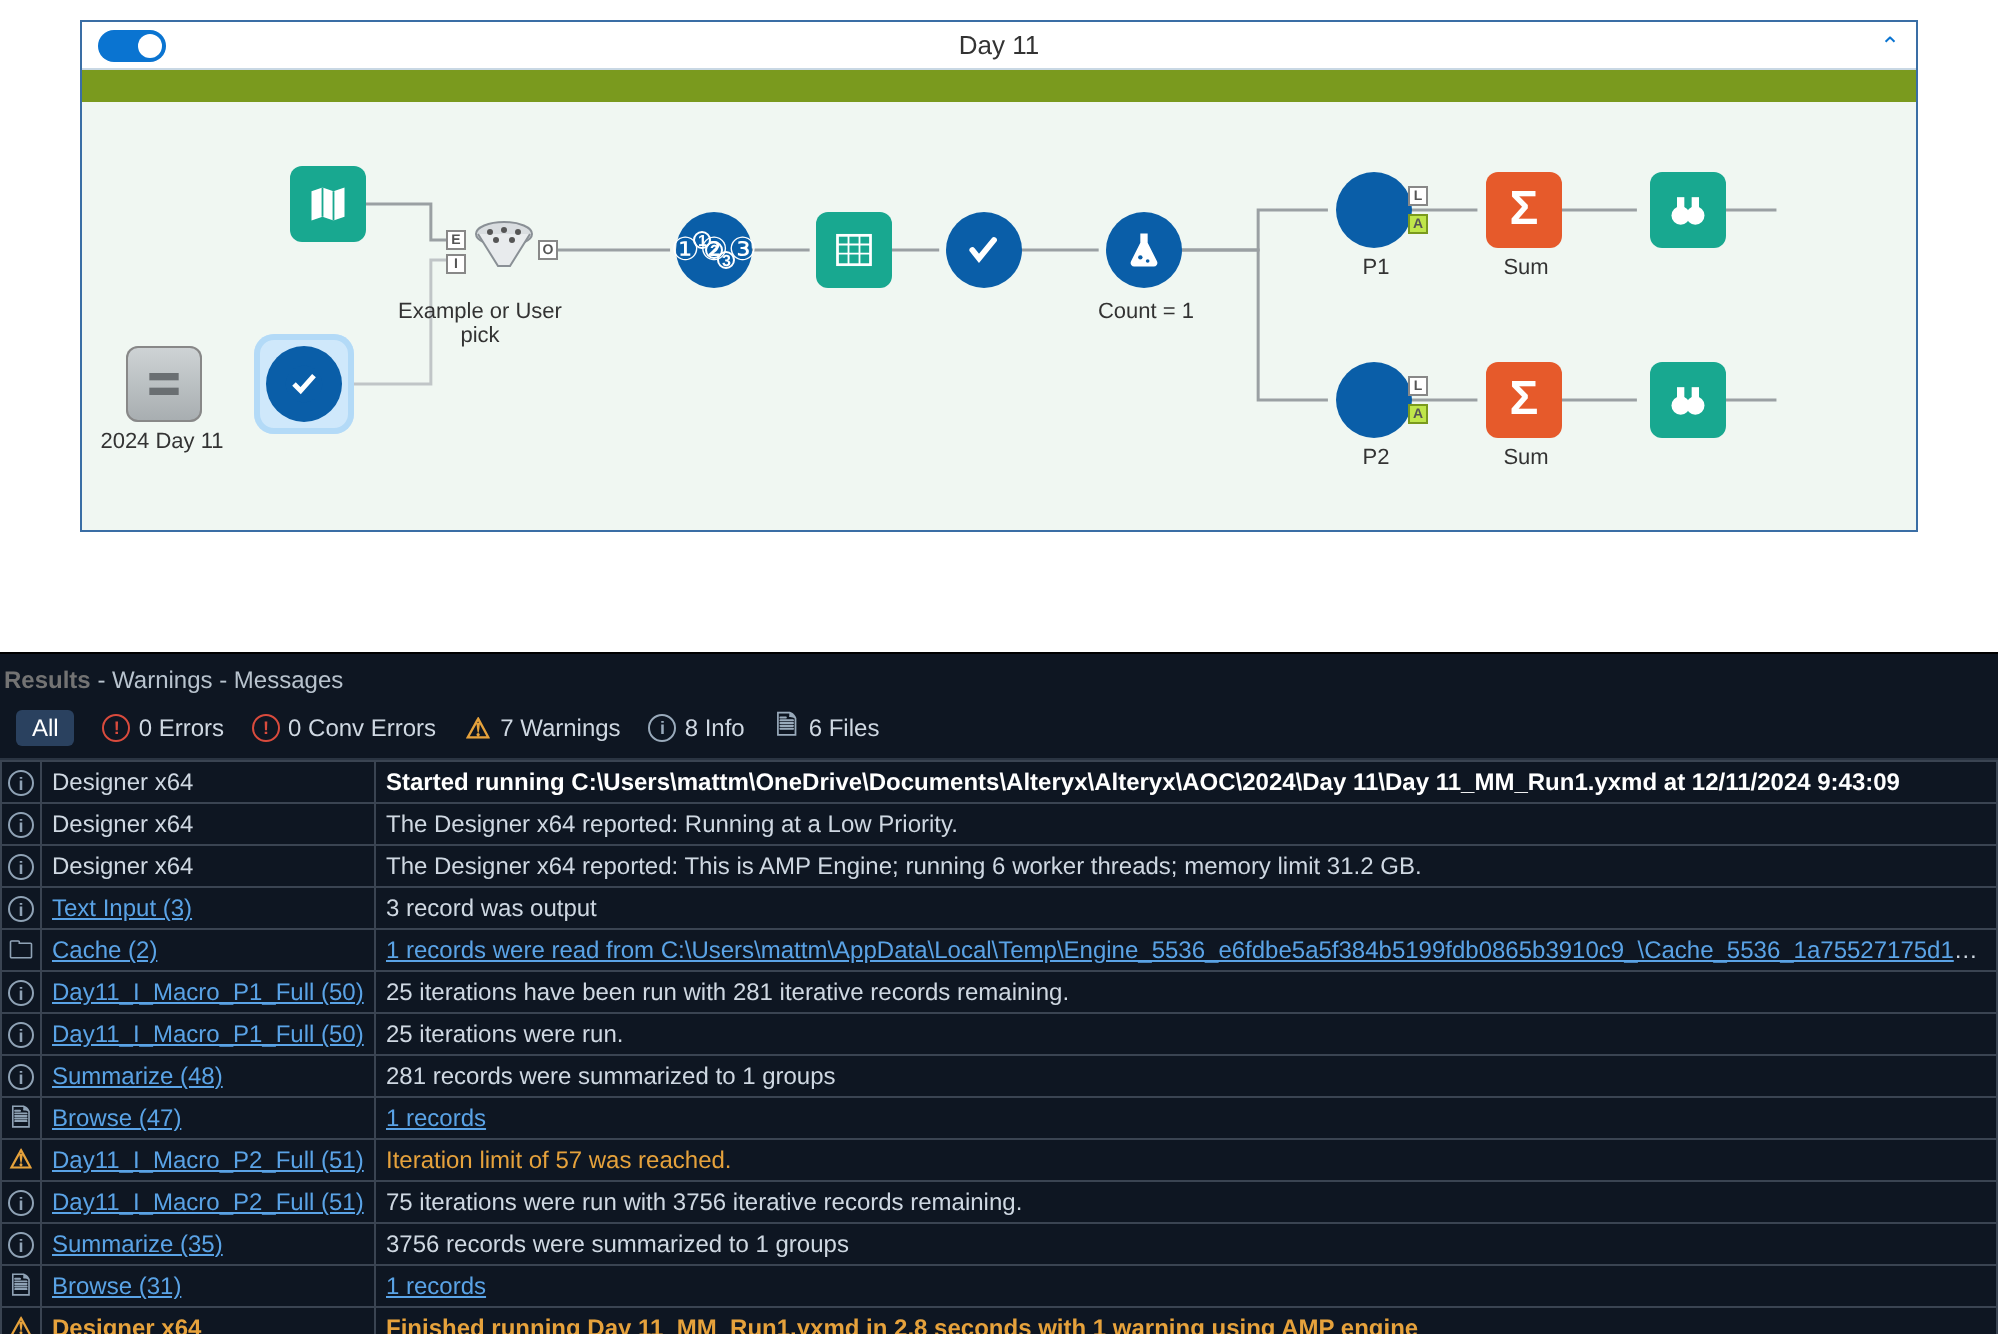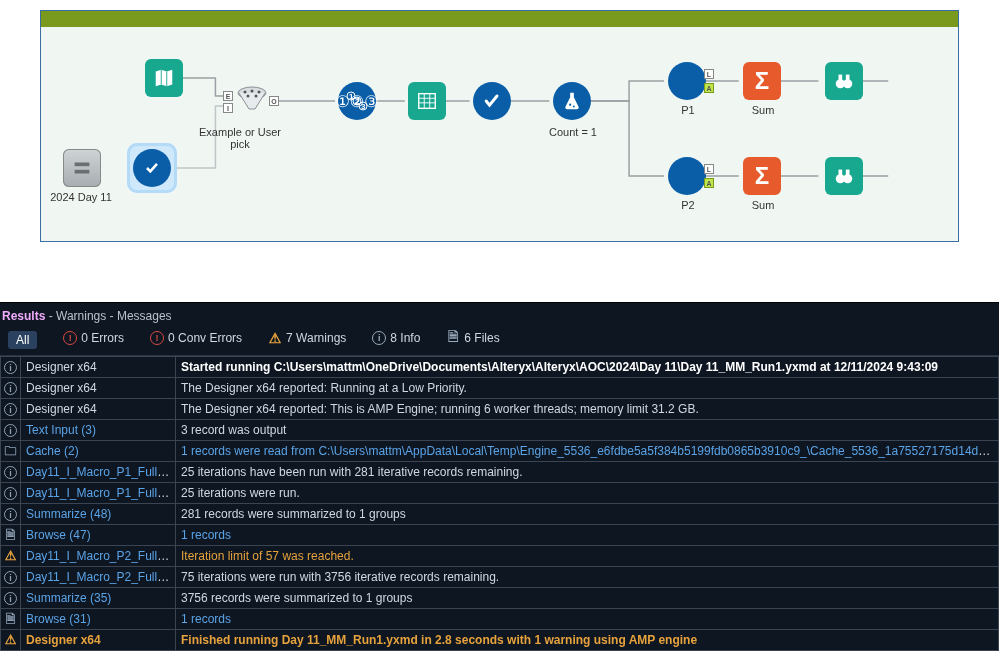--- a/index.html
+++ b/index.html
@@ -30,50 +30,55 @@
 
   .sel-glow { position:absolute; width:50px; height:50px; border-radius:10px; background:#cfe8fb; box-shadow:0 0 0 3px #b3daf7 inset; }
 
   svg.wires { position:absolute; top:0; left:0; width:100%; height:100%; pointer-events:none; }
   svg.wires path { stroke:#9aa0a3; stroke-width:1.5; fill:none; }
   svg.wires path.soft { stroke:#c0c5c7; }
 
   
   .results-panel { background:#0e1622; color:#cfd8e2; margin-top:40px; border-top:1px solid #000; }
   .results-tabs { padding:6px 8px 4px 2px; font-size:12px; color:#b8c3ce; }
-  .results-tabs b { color:#f0abfc; font-weight:600; }
-  .filters { display:flex; align-items:flex-start; gap:26px; padding:4px 8px 6px 8px; border-bottom:1px solid #2a3442; }
+  .results-tabs b { color:#737373; font-weight:600; }
+  .filters { display:flex; align-items:center; gap:14px; padding:4px 8px 6px 8px; border-bottom:1px solid #2a3442; }
   .pill { background:#2a415f; color:#fff; padding:2px 8px; border-radius:3px; font-size:12px; }
   .filter-item { display:flex; align-items:center; gap:4px; font-size:12px; color:#cfd8e2; }
   .ficon { width:14px; height:14px; display:inline-flex; align-items:center; justify-content:center; border:1.5px solid; border-radius:50%; font-size:9px; font-weight:bold; }
   .ficon.err { border-color:#d94b3d; color:#d94b3d; }
   .ficon.warn { border:none; color:#e6a23c; font-size:14px; }
   .ficon.info { border-color:#9ab; color:#9ab; }
   .ficon.file { border:none; color:#9ab; font-size:13px; }
 
   table.log { width:100%; border-collapse:collapse; table-layout:fixed; }
   table.log td { border:1px solid #3a4452; padding:3px 5px; vertical-align:middle; font-size:12px; white-space:nowrap; overflow:hidden; text-overflow:ellipsis; }
   table.log td.icon-cell { width:20px; text-align:center; padding:2px 0; }
-  table.log td.src-cell { width:155px; }
+  table.log td.src-cell { width:167px; }
   .row-icon { display:inline-flex; width:13px; height:13px; align-items:center; justify-content:center; border-radius:50%; font-size:9px; font-weight:bold; }
   .row-icon.info { border:1.5px solid #8fa2b5; color:#8fa2b5; }
   .row-icon.warn { color:#e6a23c; font-size:13px; }
   .row-icon.file { color:#8fa2b5; font-size:12px; }
   .row-icon.folder { color:#8fa2b5; font-size:12px; }
-  a.lk { color:#5aa3e6; }
+  a.lk { color:#5aa3e6; text-decoration:underline; }
   .bold-white { color:#fff; font-weight:bold; }
   .warn-txt { color:#e6a23c; }
   .finish-txt { color:#e6a23c; font-weight:bold; }
 
 </style>
 </head>
 <body>
 
 <div class="canvas-wrap">
   <div class="container-box">
+    <div class="container-header">
+      <div class="toggle"></div>
+      <div class="title">Day 11</div>
+      <div class="collapse-caret">⌃</div>
+    </div>
     <div class="canvas-body">
 
       <svg class="wires" viewBox="0 0 920 230" preserveAspectRatio="none">
         <path d="M142 67 L175 67 L175 85 L188 85"></path>
         <path d="M130 157 L175 157 L175 95 L188 95" class="soft"></path>
         <path d="M232 90 L295 90"></path>
         <path d="M335 90 L365 90"></path>
         <path d="M405 90 L430 90"></path>
         <path d="M470 90 L510 90"></path>
         <path d="M550 90 L590 90 L590 70 L625 70"></path>

